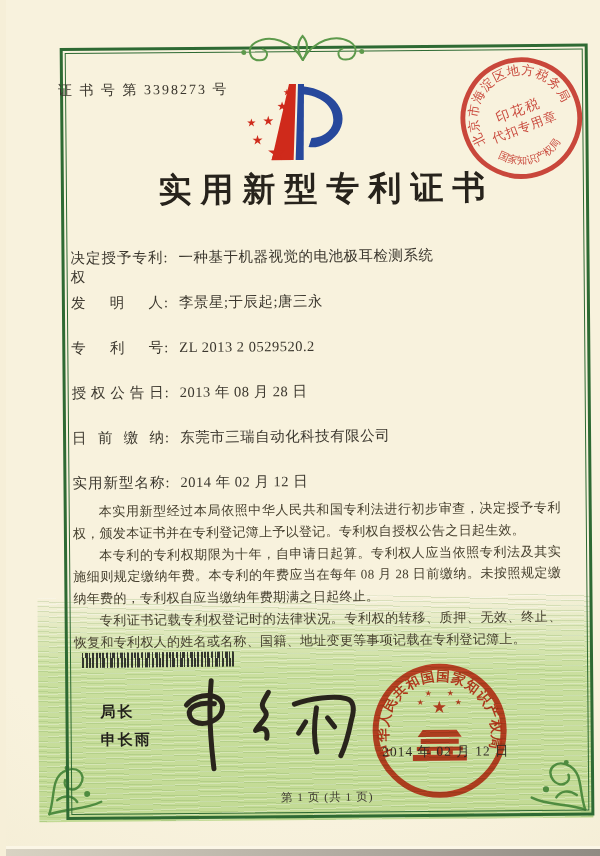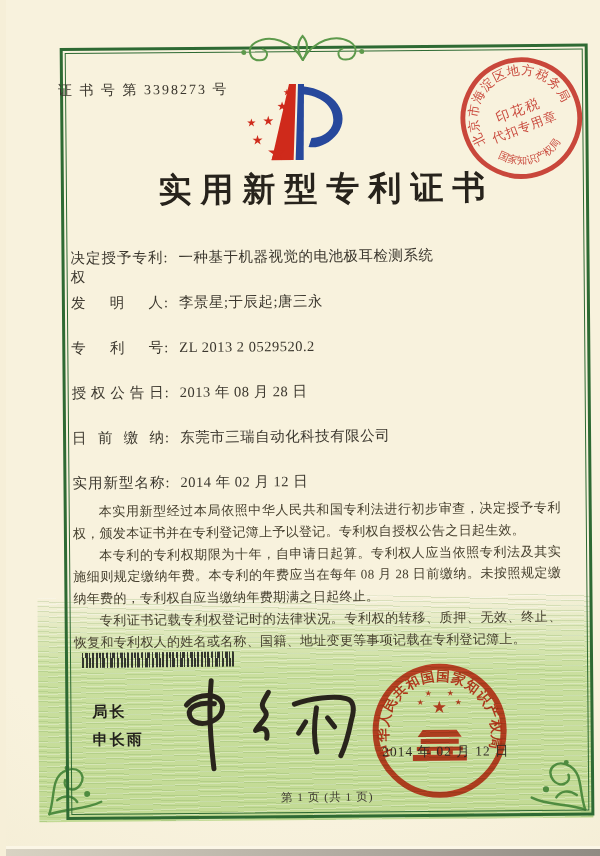--- a/index.html
+++ b/index.html
@@ -65,21 +65,21 @@
     font-size:13px;line-height:21.8px;color:#46402f;text-align:justify;
   }
   .body-text p{margin:0;text-indent:2em;letter-spacing:.3px;}
 
   .barcode{
     position:absolute;left:74px;top:651px;width:152px;height:15px;z-index:4;opacity:.88;
     background:
       repeating-linear-gradient(90deg,#1d1d1d 0 1.5px,transparent 1.5px 3.5px),
       repeating-linear-gradient(90deg,#1d1d1d 0 1px,transparent 1px 5px);
   }
-  .director{position:absolute;left:84px;top:701px;z-index:4;
+  .director{position:absolute;left:92px;top:701px;z-index:4;
     font-family:Liberation Sans, sans-serif;color:#22201b;}
   .director .line{font-size:15px;font-weight:700;letter-spacing:2px;height:28px;}
   .signature{position:absolute;left:148px;top:668px;width:214px;height:112px;z-index:4;}
 
   .seal{position:absolute;left:352px;top:658px;width:158px;height:152px;z-index:5;mix-blend-mode:multiply;}
   .seal-date{
     position:absolute;left:346px;top:744px;width:182px;z-index:6;text-align:center;
     font-size:13.5px;color:#2f2b24;letter-spacing:1px;white-space:nowrap;
   }
   .page-info{

